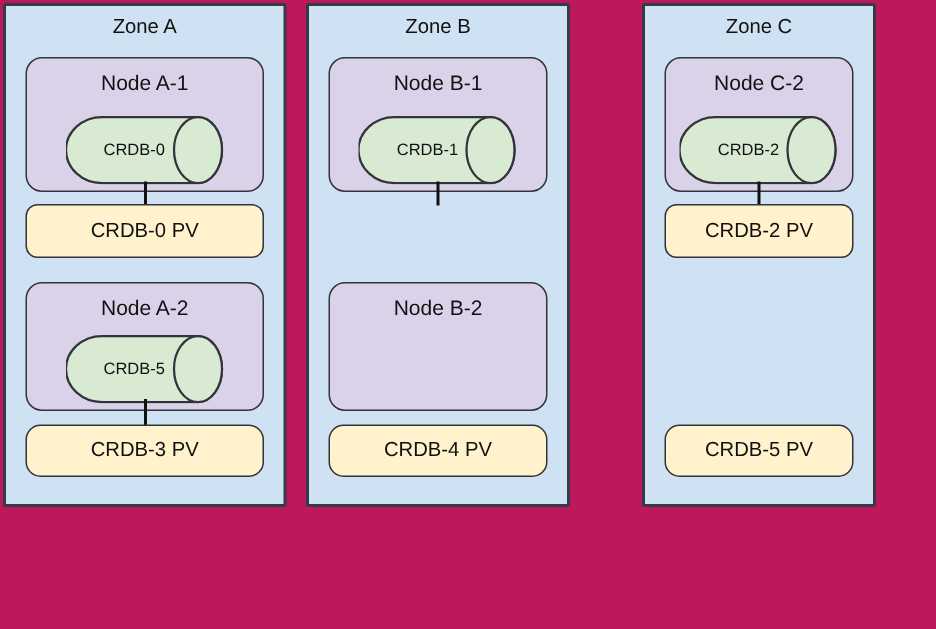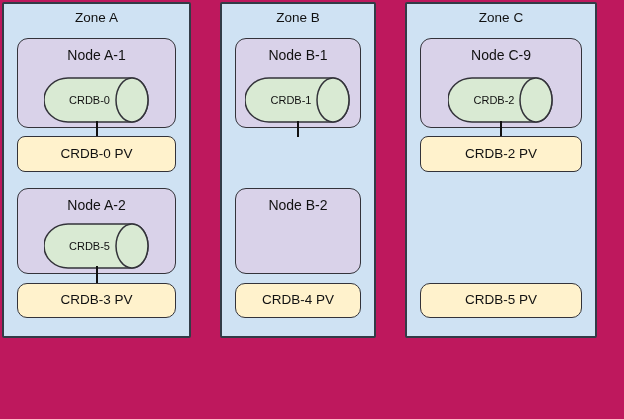--- a/index.html
+++ b/index.html
@@ -5,22 +5,22 @@
   html,body{margin:0;padding:0;background:#000;}
   #canvas{
     position:relative;width:624px;height:419px;background:#be185d;overflow:hidden;
     font-family:"Liberation Sans","DejaVu Sans",sans-serif;color:#000;
   }
   .zone{
     position:absolute;top:2px;height:336px;box-sizing:border-box;
     background:#cfe2f3;border:2px solid #323b46;border-radius:2px;
   }
   .zone-a{left:2px;width:189px;}
-  .zone-b{left:220px;width:156px;padding-left:33px;}
-  .zone-c{left:405px;width:192px;}
+  .zone-b{left:204px;width:176px;padding-left:33px;}
+  .zone-c{left:428px;width:156px;}
   .zone-title{
     position:absolute;top:6px;left:0;right:0;text-align:center;
     font-size:13.5px;line-height:16px;color:#111;
   }
   .node{
     position:absolute;left:13px;right:13px;box-sizing:border-box;
     background:#d9d2e9;border:1.5px solid #33333a;border-radius:11px;
   }
   .node1{top:34px;height:90px;}
   .node2{top:184px;height:86px;}
@@ -106,21 +106,21 @@
     <div class="node node2">
       <div class="node-title">Node B-2</div>
     </div>
     <div class="pv pv2">CRDB-4 PV</div>
   </div>
 
   <div class="zone zone-c">
     <div class="zone-title">Zone C</div>
 
     <div class="node node1">
-      <div class="node-title">Node C-9</div>
+      <div class="node-title">Node C-2</div>
       <div class="cyl cyl-n1">
         <svg width="106" height="46" viewBox="0 0 106 46">
           <path d="M 24 1 L 88 1 A 16 22 0 0 1 88 45 L 24 45 A 24 22 0 0 1 24 1 Z" fill="#d9ead3" stroke="#33333a" stroke-width="1.5"></path>
           <ellipse cx="88" cy="23" rx="16" ry="22" fill="#d9ead3" stroke="#33333a" stroke-width="1.5"></ellipse>
         </svg>
         <div class="cyl-label">CRDB-2</div>
       </div>
     </div>
     <div class="connector c1"></div>
     <div class="pv pv1">CRDB-2 PV</div>

